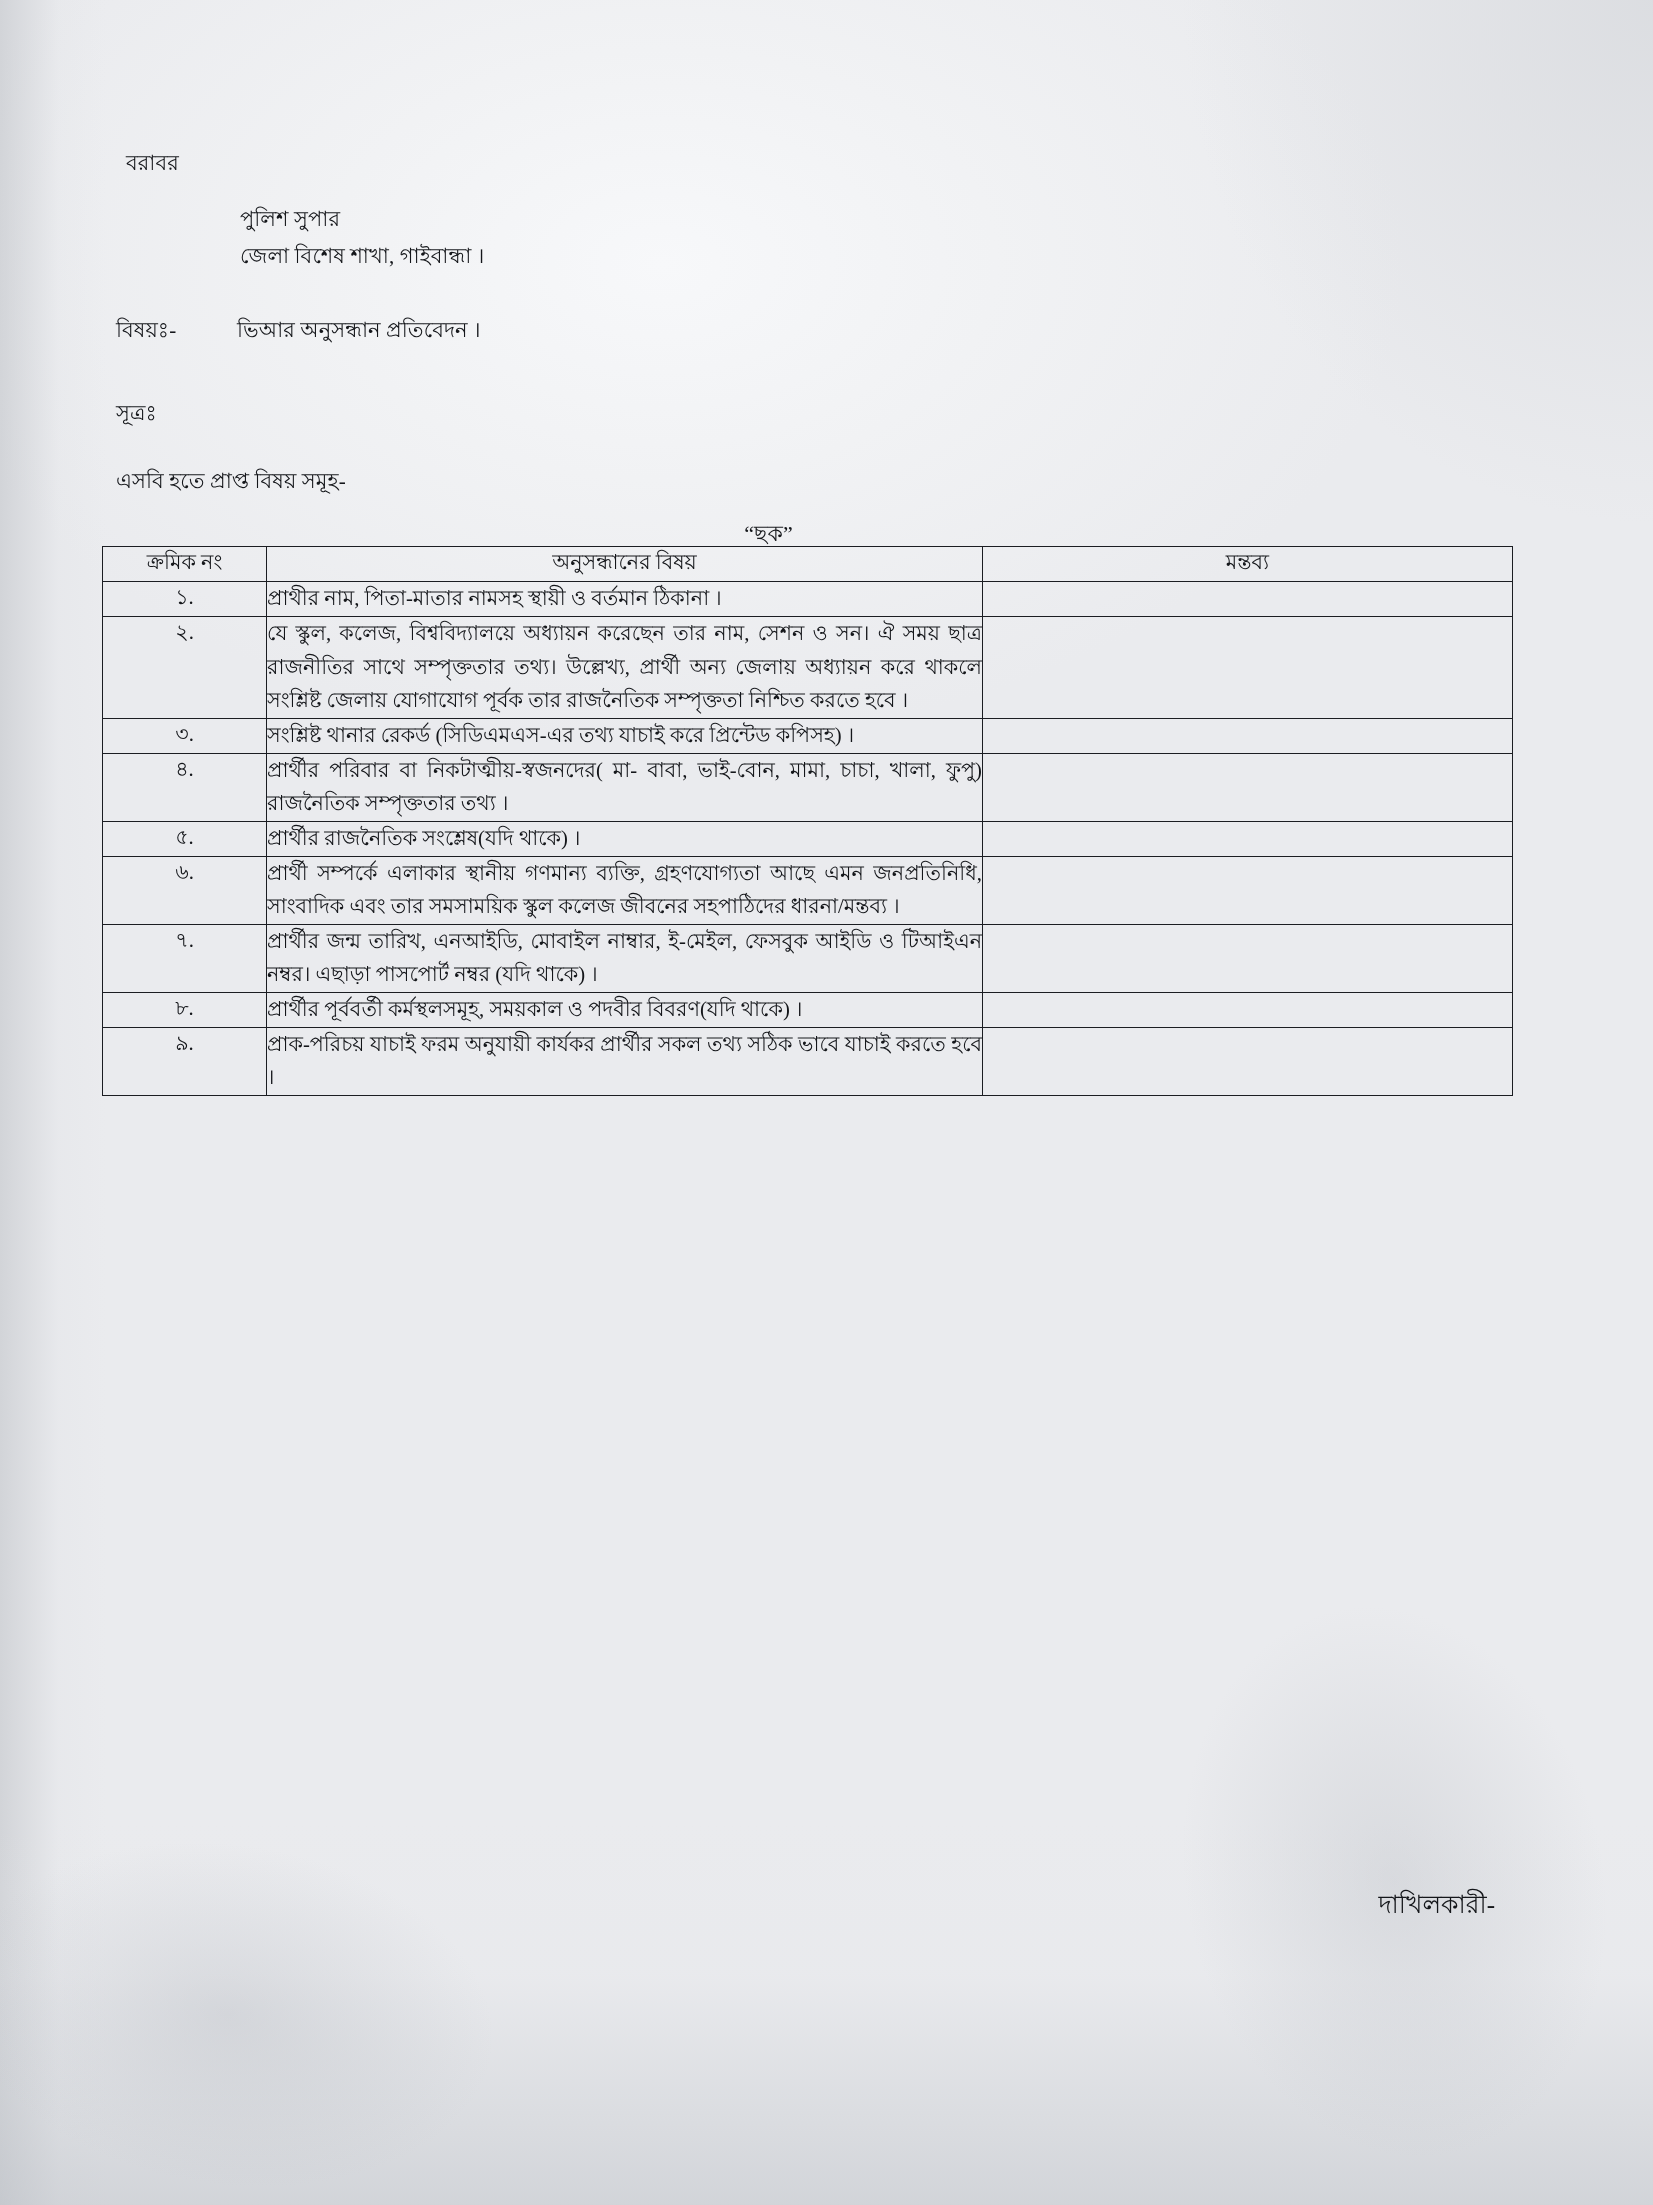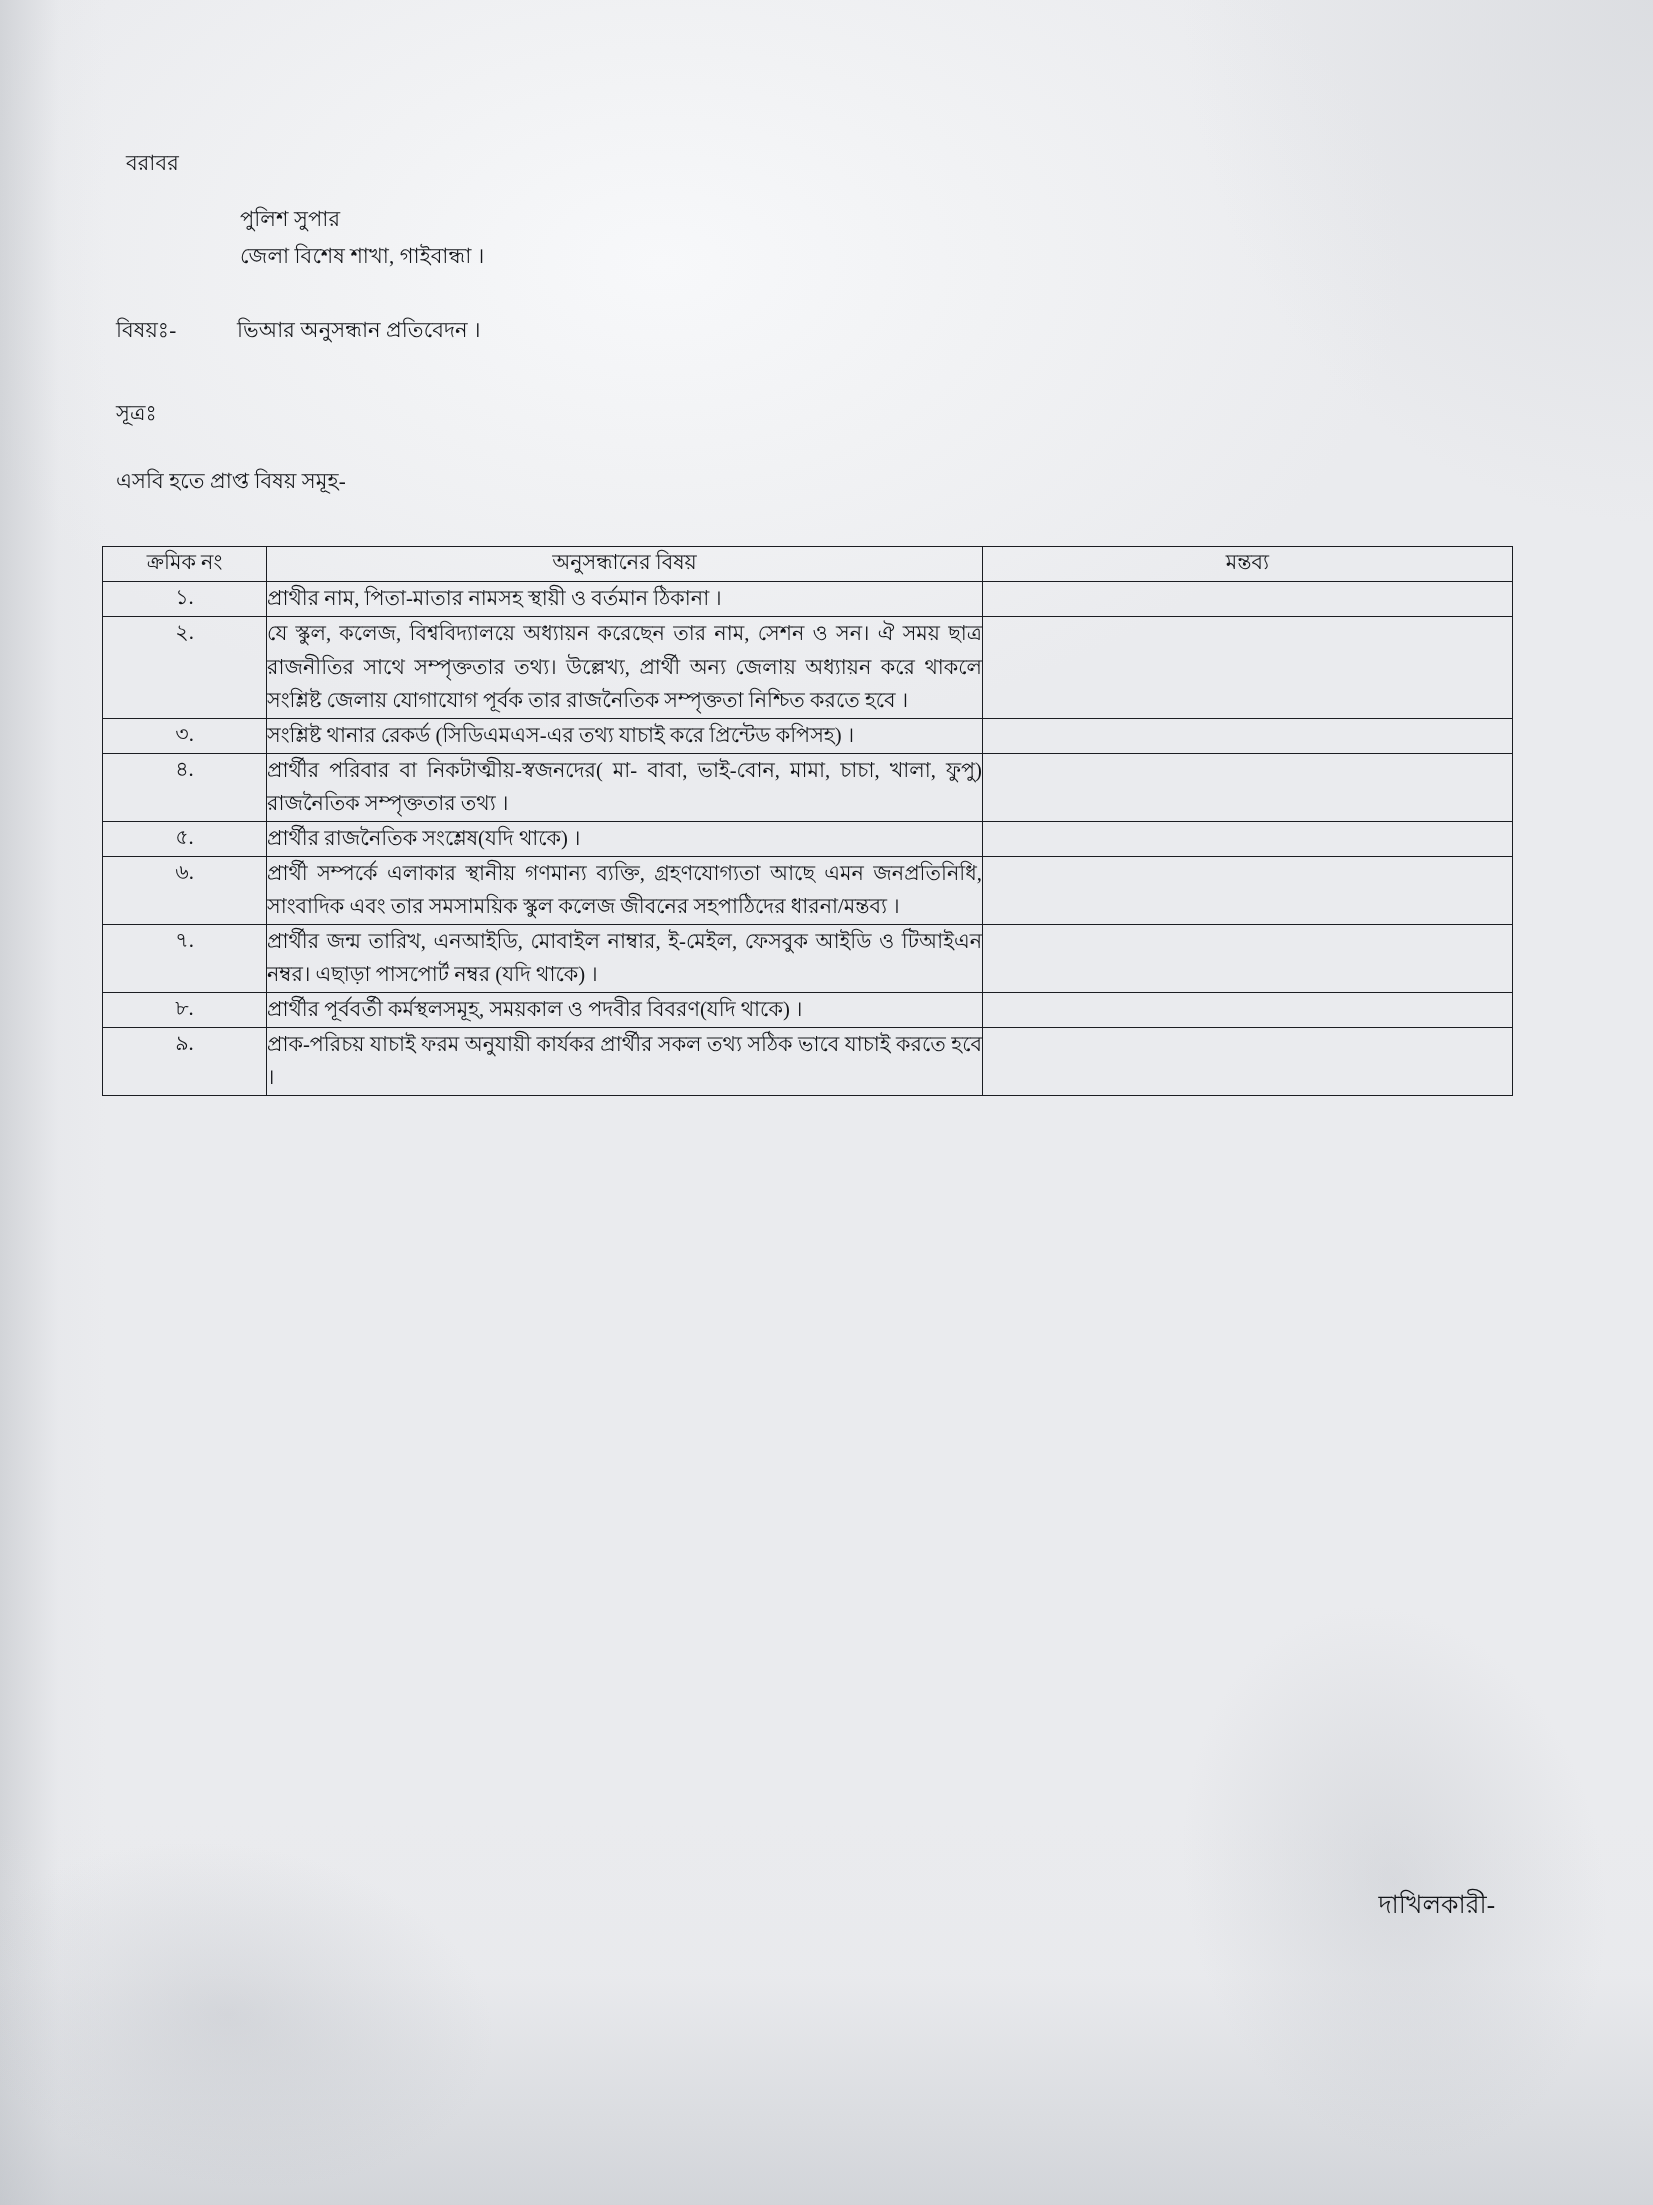--- a/index.html
+++ b/index.html
@@ -160,20 +160,21 @@
 
     <div class="hdr t-boraobor">বরাবর</div>
     <div class="hdr t-police">পুলিশ সুপার</div>
     <div class="hdr t-zila">জেলা বিশেষ শাখা, গাইবান্ধা ।</div>
 
     <div class="hdr t-bishoy-l">বিষয়ঃ-</div>
     <div class="hdr t-bishoy-v">ভিআর অনুসন্ধান প্রতিবেদন ।</div>
 
     <div class="hdr t-sutro">সূত্রঃ</div>
     <div class="hdr t-esbi">এসবি হতে প্রাপ্ত বিষয় সমূহ-</div>
+    <div class="hdr t-chok">“ছক”</div>
 
     <div class="tbl-wrap">
       <table class="chok">
         <colgroup>
           <col class="col-sl">
           <col class="col-sub">
           <col class="col-rem">
         </colgroup>
         <thead>
           <tr>

